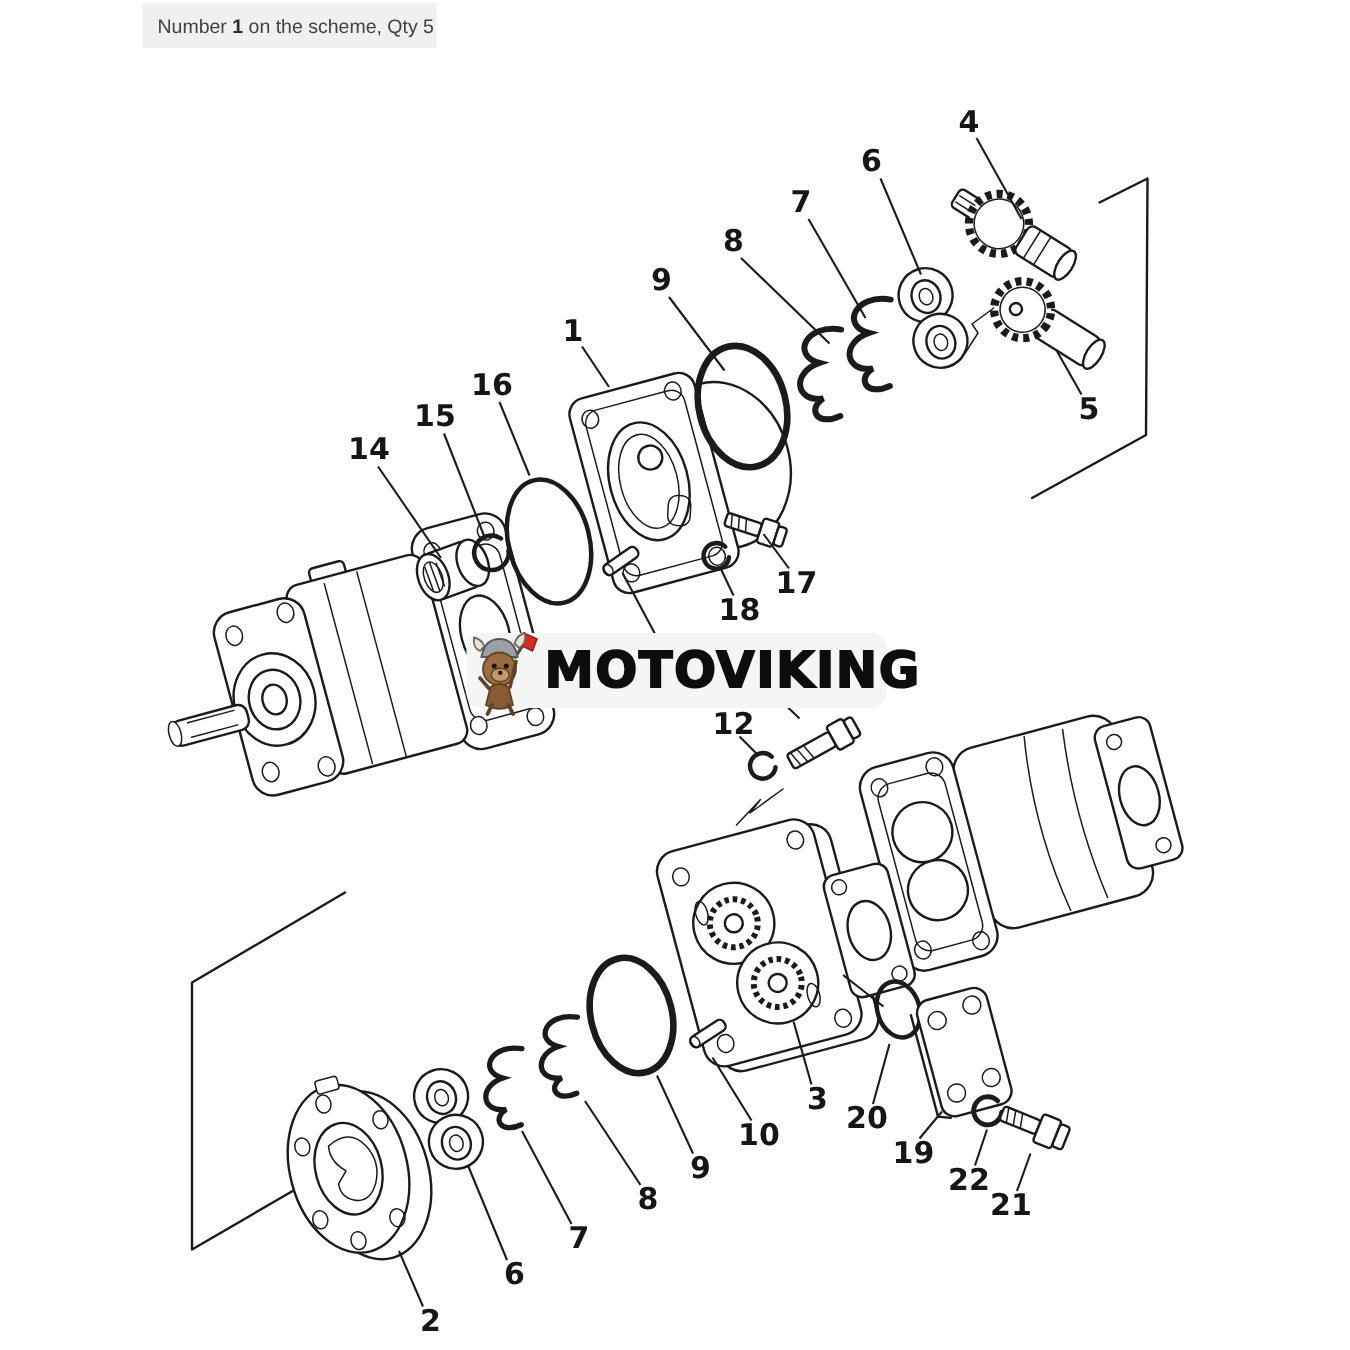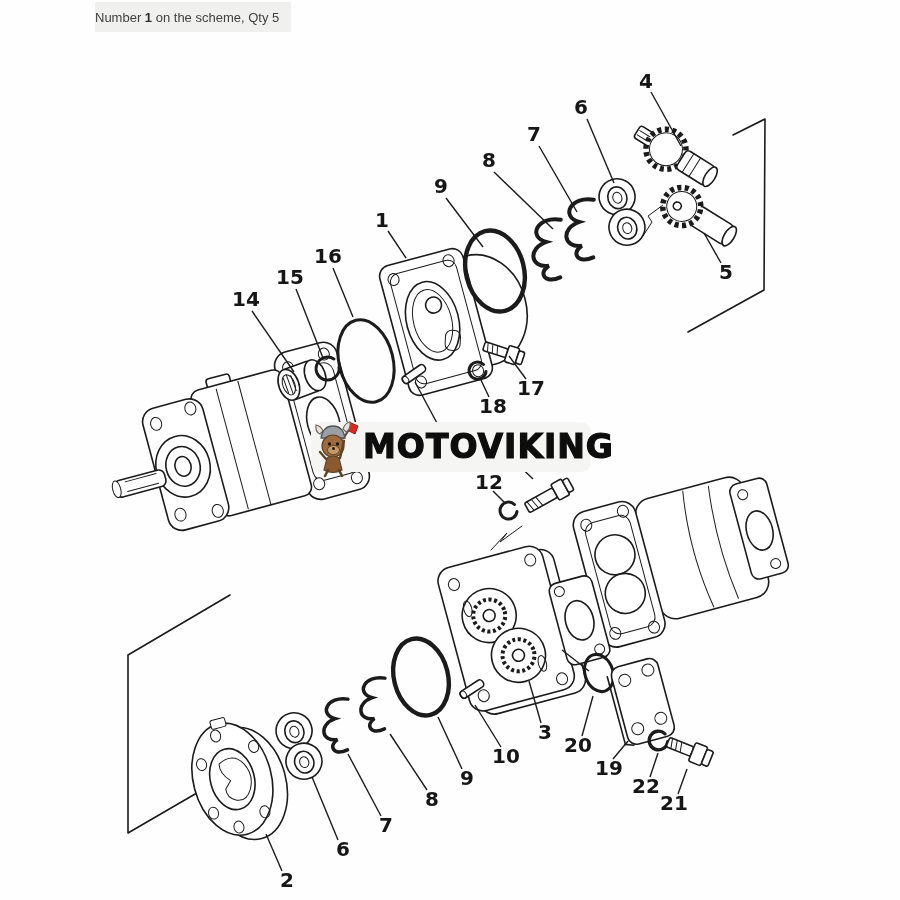--- a/index.html
+++ b/index.html
@@ -1,20 +1,20 @@
 <!DOCTYPE html>
 <html><head>
 <meta charset="utf-8">
 <style>
   html,body{margin:0;padding:0;background:#ffffff;}
   #stage{position:relative;width:900px;height:900px;background:#fefefe;overflow:hidden;
          font-family:"Liberation Sans",sans-serif;}
   
   #header-box{position:absolute;left:95px;top:2px;width:196px;height:30px;background:#f0f0ef;
-              display:flex;align-items:center;box-sizing:border-box;
+              display:flex;align-items:center;padding-left:10px;box-sizing:border-box;
               font-size:13px;color:#414141;white-space:pre;}
   #header-box b{color:#2e2e2e;}
   
   #art{position:absolute;left:0;top:0;width:900px;height:900px;}
   .s{fill:none;stroke:#1b1b1b;stroke-width:1.6;stroke-linecap:round;stroke-linejoin:round;}
   .w{fill:#ffffff;stroke:#1b1b1b;stroke-width:1.6;stroke-linejoin:round;}
   .thin{stroke-width:1;}
   .oring{fill:none;stroke:#1b1b1b;stroke-width:4.4;}
   .oring2{fill:none;stroke:#1b1b1b;stroke-width:3;}
   .spring{fill:none;stroke:#1b1b1b;stroke-width:3.2;stroke-linecap:round;}

